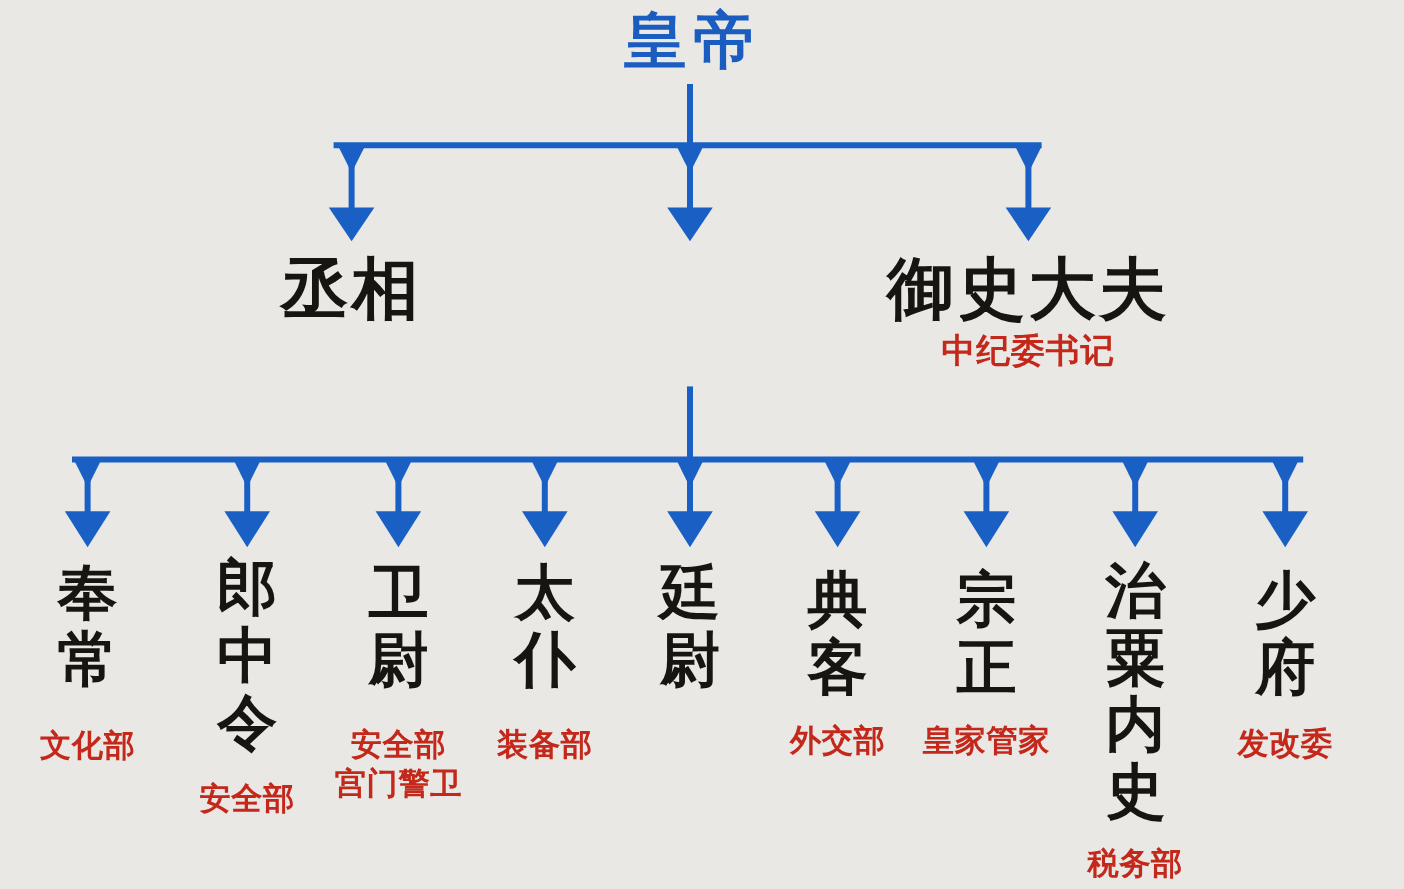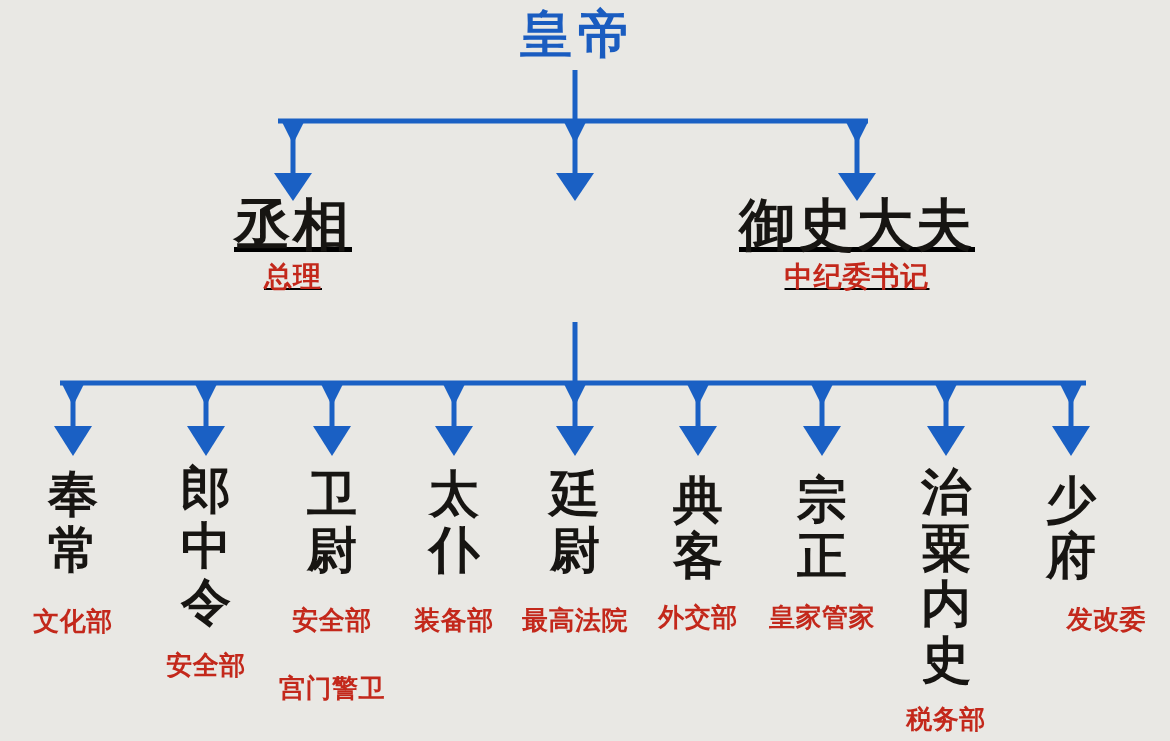--- a/index.html
+++ b/index.html
@@ -43,22 +43,21 @@
   }
   .official-modern {
     font-size: 28px;
     letter-spacing: 1px;
     color: var(--red, #c3281b);
     margin-top: 8px;
     line-height: 1.0;
   }
   .official {
     width: 360px;
-    top: 196px;
-    text-decoration: underline;
+    top: 212px;
   }
   .minister-name {
     font-size: 50px;
     line-height: 1.12;
     color: var(--black, #171512);
     white-space: pre-line;
     width: 130px;
   }
   .minister-modern {
     font-size: 26px;
@@ -113,21 +112,20 @@
       <polygon points="927,426 965,426 946,456" fill="#1a60c4"></polygon>
       <line x1="1071" y1="383" x2="1071" y2="429" stroke="#1a60c4" stroke-width="5"></line>
       <polygon points="1060,384 1082,384 1071,406" fill="#1a60c4"></polygon>
       <polygon points="1052,426 1090,426 1071,456" fill="#1a60c4"></polygon>
     </svg>
 
   <div class="label emperor">皇帝</div>
 
   <div class="label official" style="left:113px;">
     <div class="official-name">丞相</div>
-    <div class="official-modern">总理</div>
   </div>
   <div class="label official" style="left:677px;">
     <div class="official-name">御史大夫</div>
     <div class="official-modern">中纪委书记</div>
   </div>
 
   <div class="label minister-name" style="left:8px;   top:466px;">奉
 常</div>
   <div class="label minister-name" style="left:141px; top:462px;">郎
 中
@@ -145,21 +143,20 @@
   <div class="label minister-name" style="left:881px; top:464px;">治
 粟
 内
 史</div>
   <div class="label minister-name" style="left:1006px;top:472px;">少
 府</div>
 
   <div class="label minister-modern" style="left:-2px;  top:608px;">文化部</div>
   <div class="label minister-modern" style="left:131px; top:652px;">安全部</div>
   <div class="label minister-modern" style="left:257px; top:607px;">安全部</div>
-  <div class="label minister-modern" style="left:257px; top:676px;font-family:Liberation Serif, serif;">宫门警卫</div>
+  <div class="label minister-modern" style="left:257px; top:640px;">宫门警卫</div>
   <div class="label minister-modern" style="left:379px; top:607px;">装备部</div>
-  <div class="label minister-modern" style="left:500px; top:607px;">最高法院</div>
   <div class="label minister-modern" style="left:747px; top:604px;">皇家管家</div>
   <div class="label minister-modern" style="left:623px; top:604px;">外交部</div>
   <div class="label minister-modern" style="left:871px; top:706px;">税务部</div>
-  <div class="label minister-modern" style="left:996px; top:606px;text-align:right;">发改委</div>
+  <div class="label minister-modern" style="left:996px; top:606px;">发改委</div>
 
 </div>
 
 </body></html>

